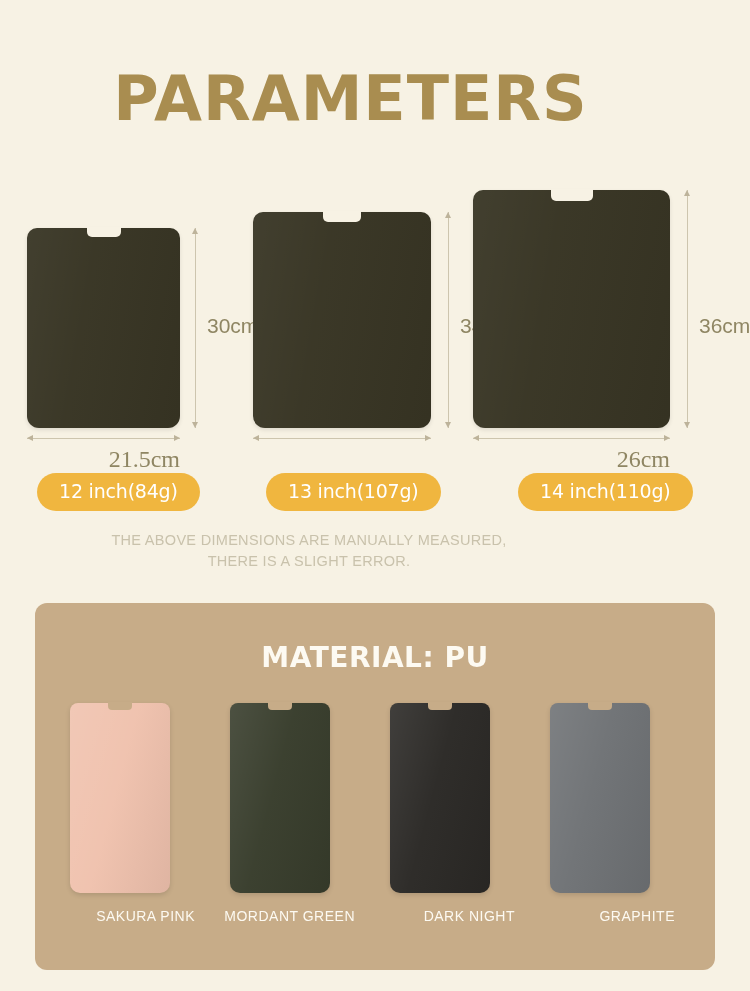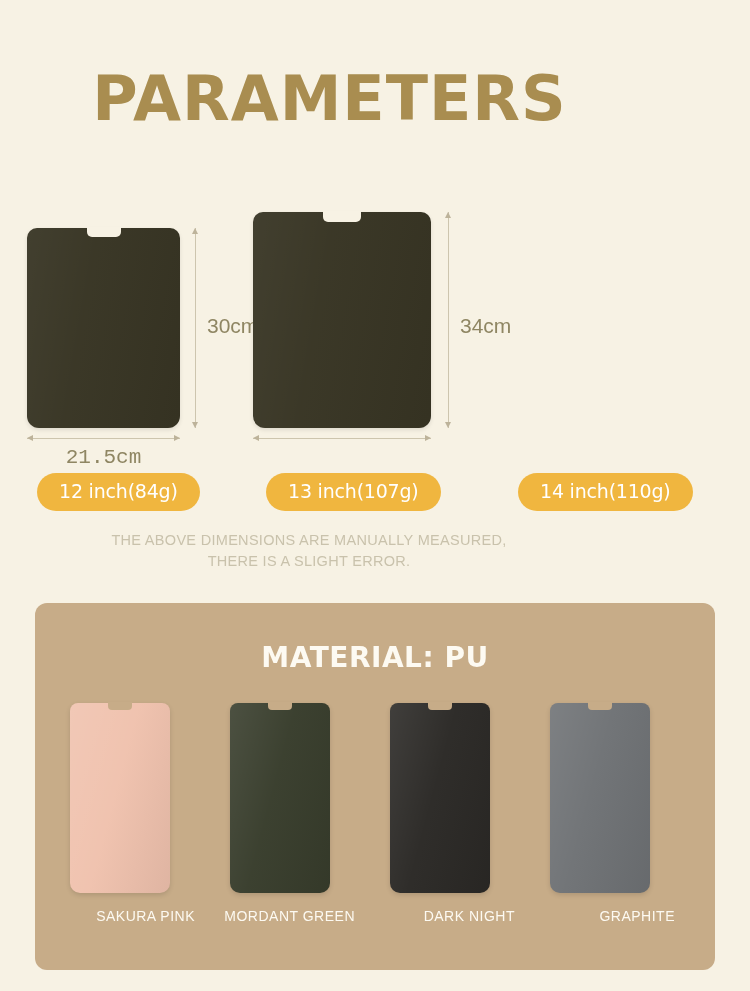--- a/index.html
+++ b/index.html
@@ -20,20 +20,21 @@
     position: absolute;
     top: 62px;
     left: 0;
     width: 659px;
     text-align: center;
     font-size: 62px;
     font-weight: bold;
     letter-spacing: 1px;
     color: #a98d50;
     font-family: "DejaVu Sans", sans-serif;
+    padding-left: 21px;
   }
 
   
   .dims-area {
     position: absolute;
     top: 0;
     left: 0;
     width: 750px;
     height: 520px;
   }
@@ -107,25 +108,25 @@
 
   .dim-label-v {
     position: absolute;
     font-size: 21px;
     color: #8f8663;
     white-space: nowrap;
     font-family: "Liberation Sans", sans-serif;
   }
   .dim-label-h {
     position: absolute;
-    font-size: 21px;
+    font-size: 24px;
     color: #8f8663;
     white-space: nowrap;
-    text-align: center;
-    font-family: Liberation Mono, monospace;
+    text-align: right;
+    font-family: Liberation Serif, serif;
   }
 
   
   .badge {
     position: absolute;
     background: #f0b63f;
     color: #ffffff;
     font-weight: normal;
     font-size: 19px;
     border-radius: 20px;
@@ -259,20 +260,35 @@
       <span class="arrow-up"></span>
       <span class="arrow-dn"></span>
     </div>
     <div class="dim-label-v" style="left:207px; top:124px;">34cm</div>
     <div class="dim-h" style="left:0px; top:248px; width:178px;">
       <span class="arrow-l"></span>
       <span class="arrow-r"></span>
     </div>
   </div>
 
+  <div class="sleeve-group" style="left:473px; top:190px; width:265px; height:238px;">
+    <div class="sleeve" style="width:197px; height:238px;">
+      <div class="notch" style="width:42px; height:12px;"></div>
+    </div>
+    <div class="dim-v" style="left:214px; top:0px; height:238px;">
+      <span class="arrow-up"></span>
+      <span class="arrow-dn"></span>
+    </div>
+    <div class="dim-label-v" style="left:226px; top:124px;">36cm</div>
+    <div class="dim-h" style="left:0px; top:248px; width:197px;">
+      <span class="arrow-l"></span>
+      <span class="arrow-r"></span>
+    </div>
+    <div class="dim-label-h" style="left:0px; top:256px; width:197px;">26cm</div>
+  </div>
 
 </div>
 
 <div class="badge" style="left:37px; top:473px;">12 inch(84g)</div>
 <div class="badge" style="left:266px; top:473px;">13 inch(107g)</div>
 <div class="badge" style="left:518px; top:473px;">14 inch(110g)</div>
 
 <div class="disclaimer">
   <div>THE ABOVE DIMENSIONS ARE MANUALLY MEASURED,</div>
   <div>THERE IS A SLIGHT ERROR.</div>

